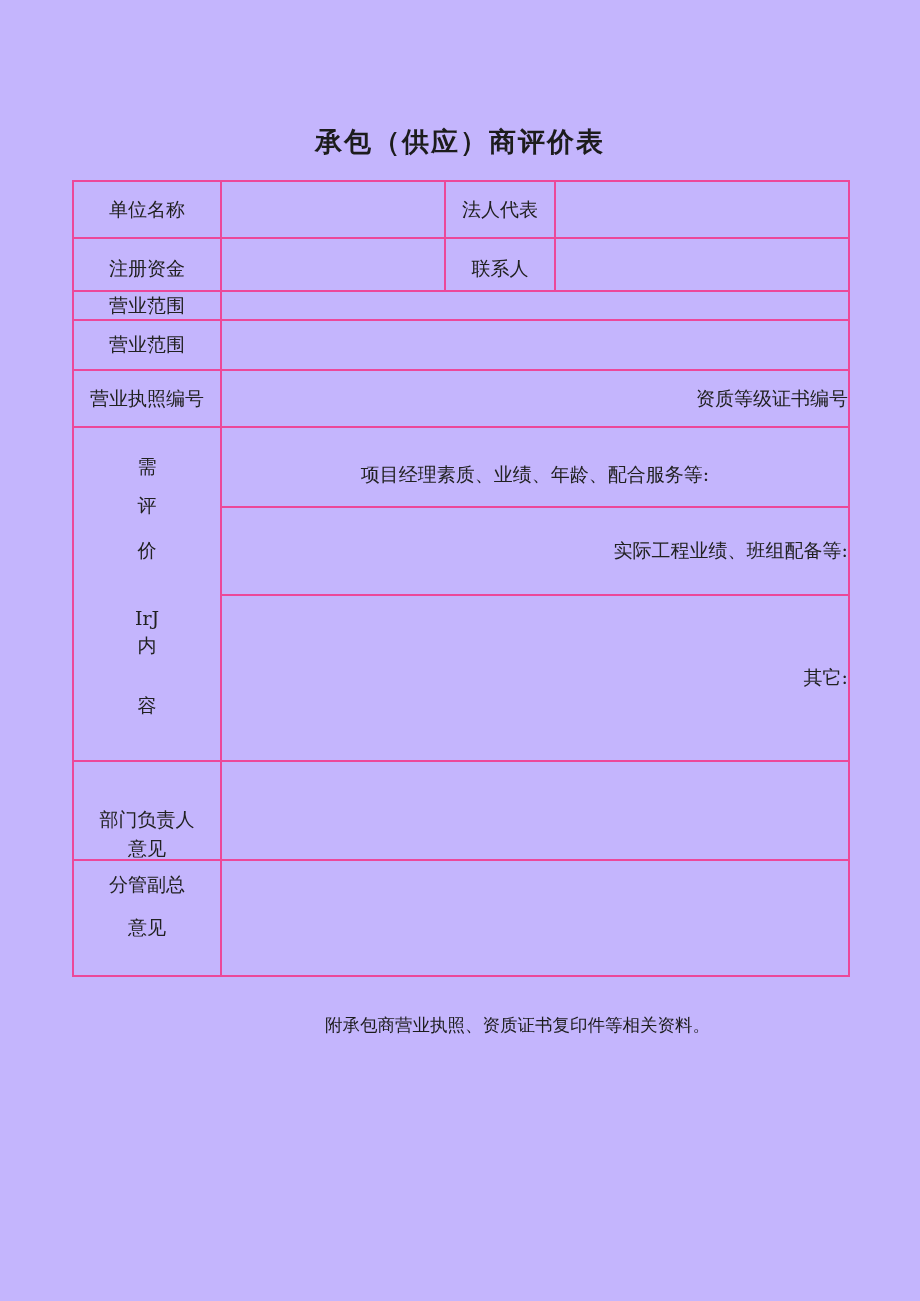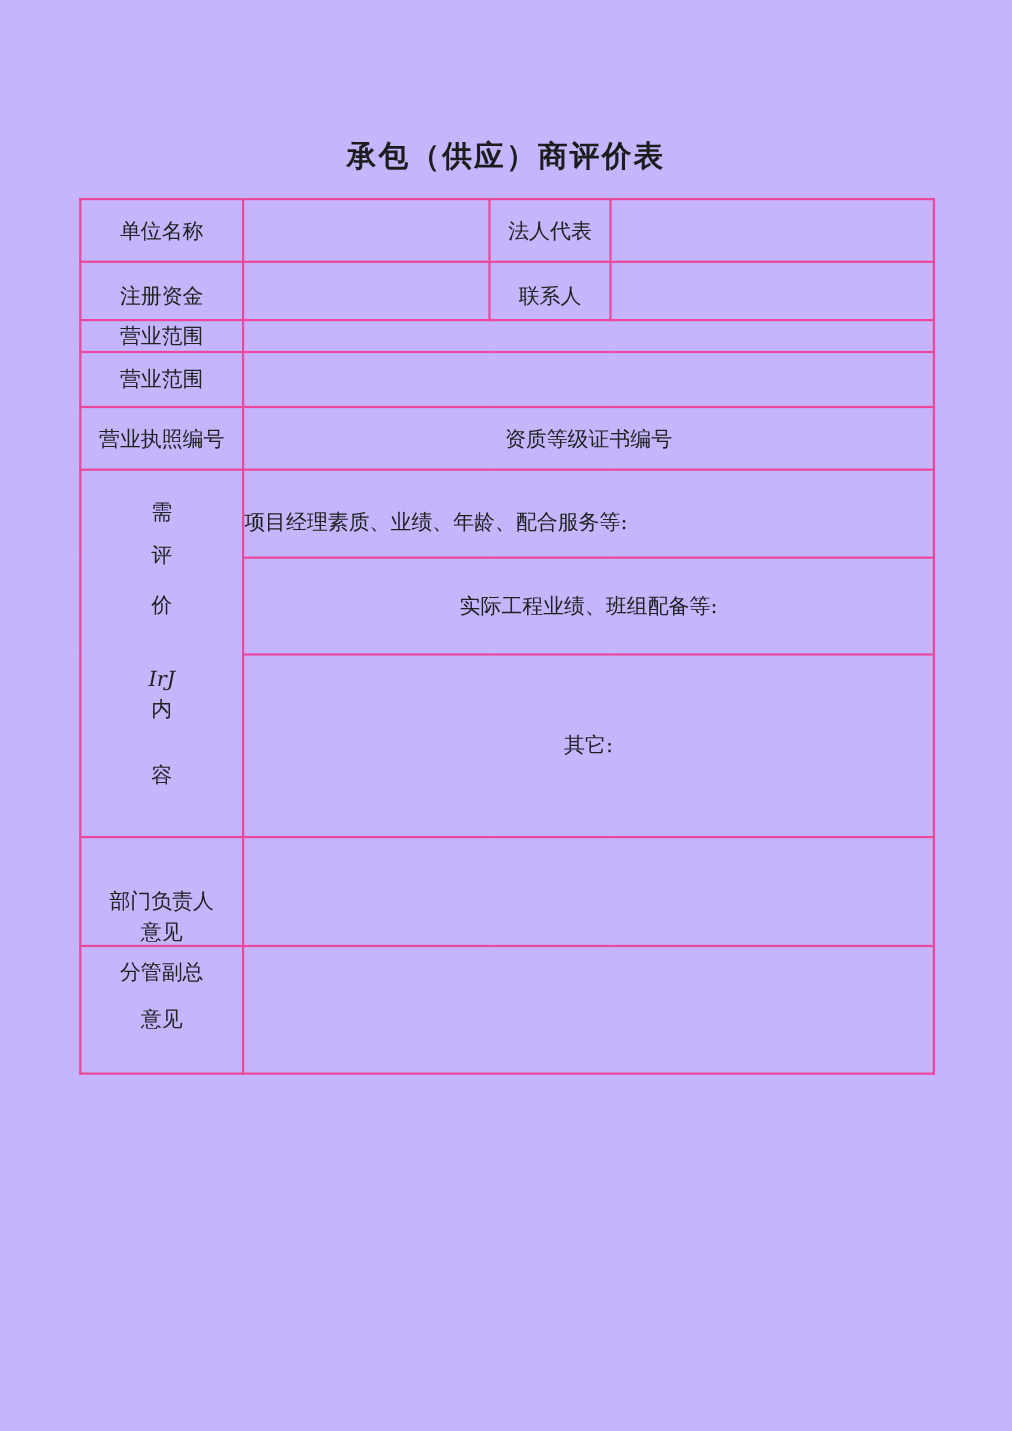--- a/index.html
+++ b/index.html
@@ -34,34 +34,34 @@
   table.doc-table td {
     border: 2px solid #ec4899;
     font-size: 19px;
     color: #212121;
     padding: 0;
     vertical-align: middle;
     overflow: hidden;
   }
   .lbl { text-align: center; }
   .lbl-bottom { vertical-align: bottom !important; padding-bottom: 8px !important; }
-  .val-center { text-align: center; }
-  .sub-item-1 { text-align: left; vertical-align: middle; padding-top: 16px !important; }
+  .val-center { text-align: right; }
+  .sub-item-1 { text-align: center; vertical-align: middle; padding-top: 16px !important; }
   .rel { position: relative; }
   .abs-line {
     position: absolute;
     left: 0; right: 0;
     text-align: center;
     line-height: 22px;
   }
   
   .ev-c0 { top: 27px; }
   .ev-c1 { top: 66px; }
   .ev-c2 { top: 111px; }
-  .ev-c3 { top: 179px; font-style: italic; }
+  .ev-c3 { top: 179px; }
   .ev-c4 { top: 206px; }
   .ev-c5 { top: 266px; }
   
   .op0-l1 { top: 19px; margin-top: 27px; }
   .op0-l2 { top: 75px; }
   .op1-l1 { top: 12px; }
   .op1-l2 { top: 55px; }
   .doc-footer {
     position: absolute;
     left: 325px;
@@ -145,14 +145,15 @@
       <tr style="height:116px">
         <td class="rel">
           <span class="abs-line op1-l1">分管副总</span>
           <span class="abs-line op1-l2">意见</span>
         </td>
         <td colspan="3"></td>
       </tr>
     </tbody>
   </table>
 
+  <div class="doc-footer">附承包商营业执照、资质证书复印件等相关资料。</div>
 
 </div>
 
 </body></html>

